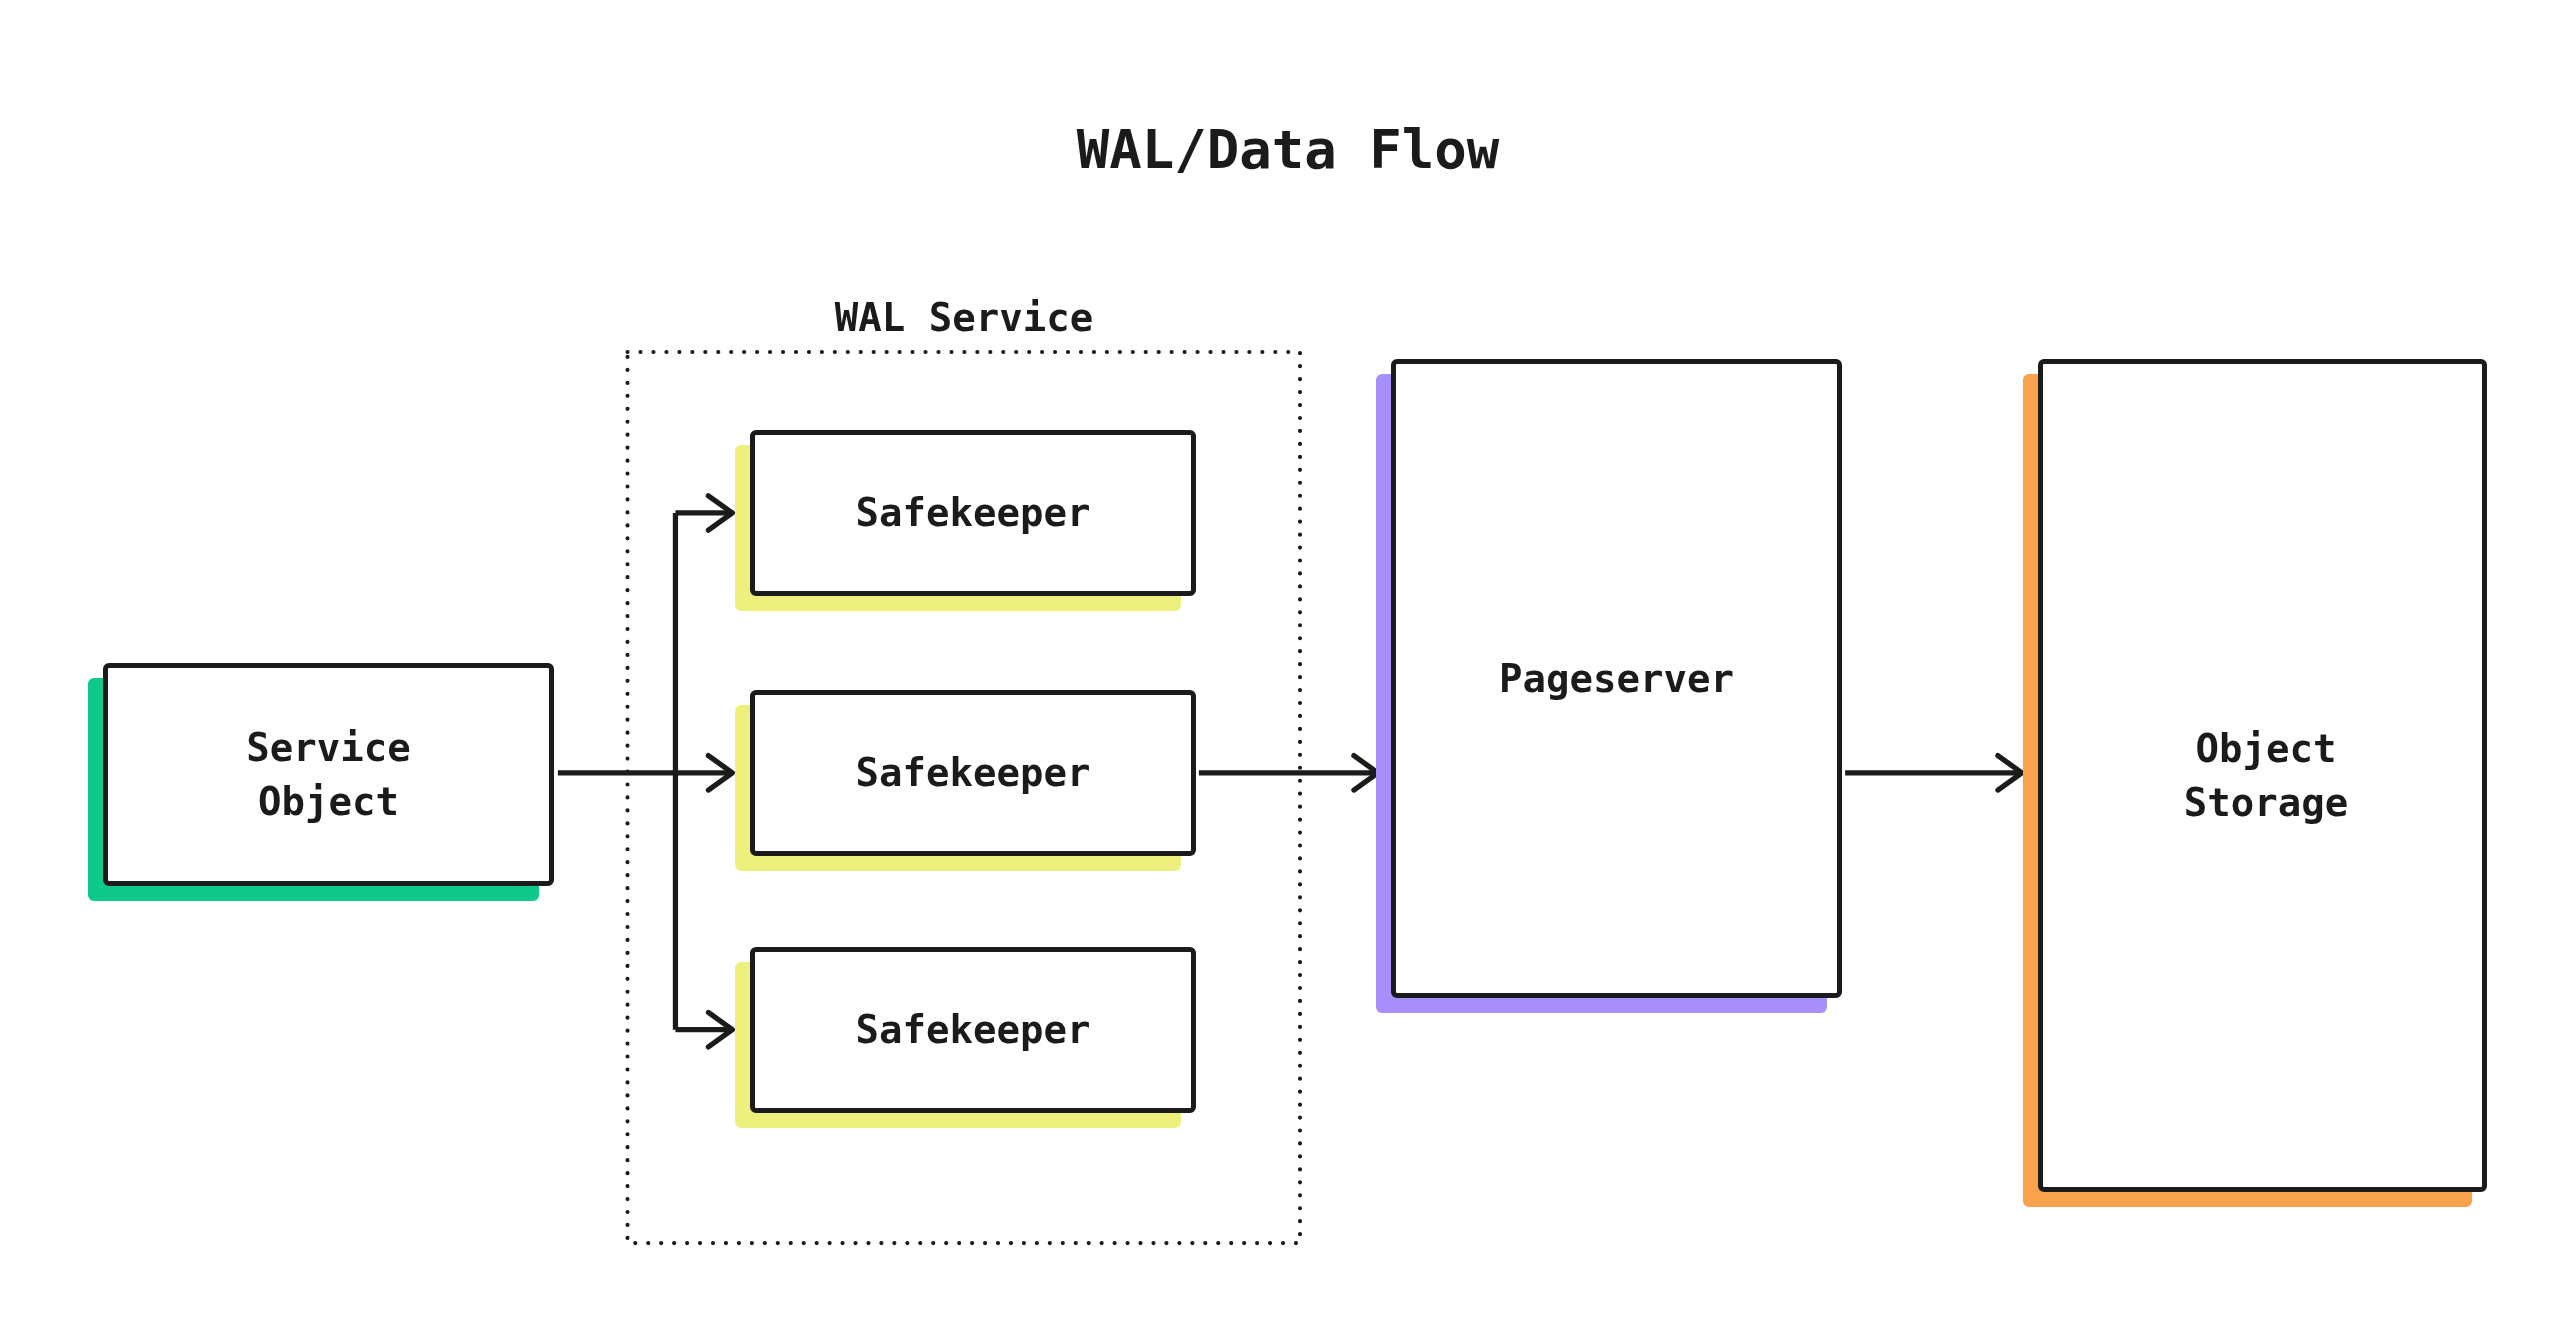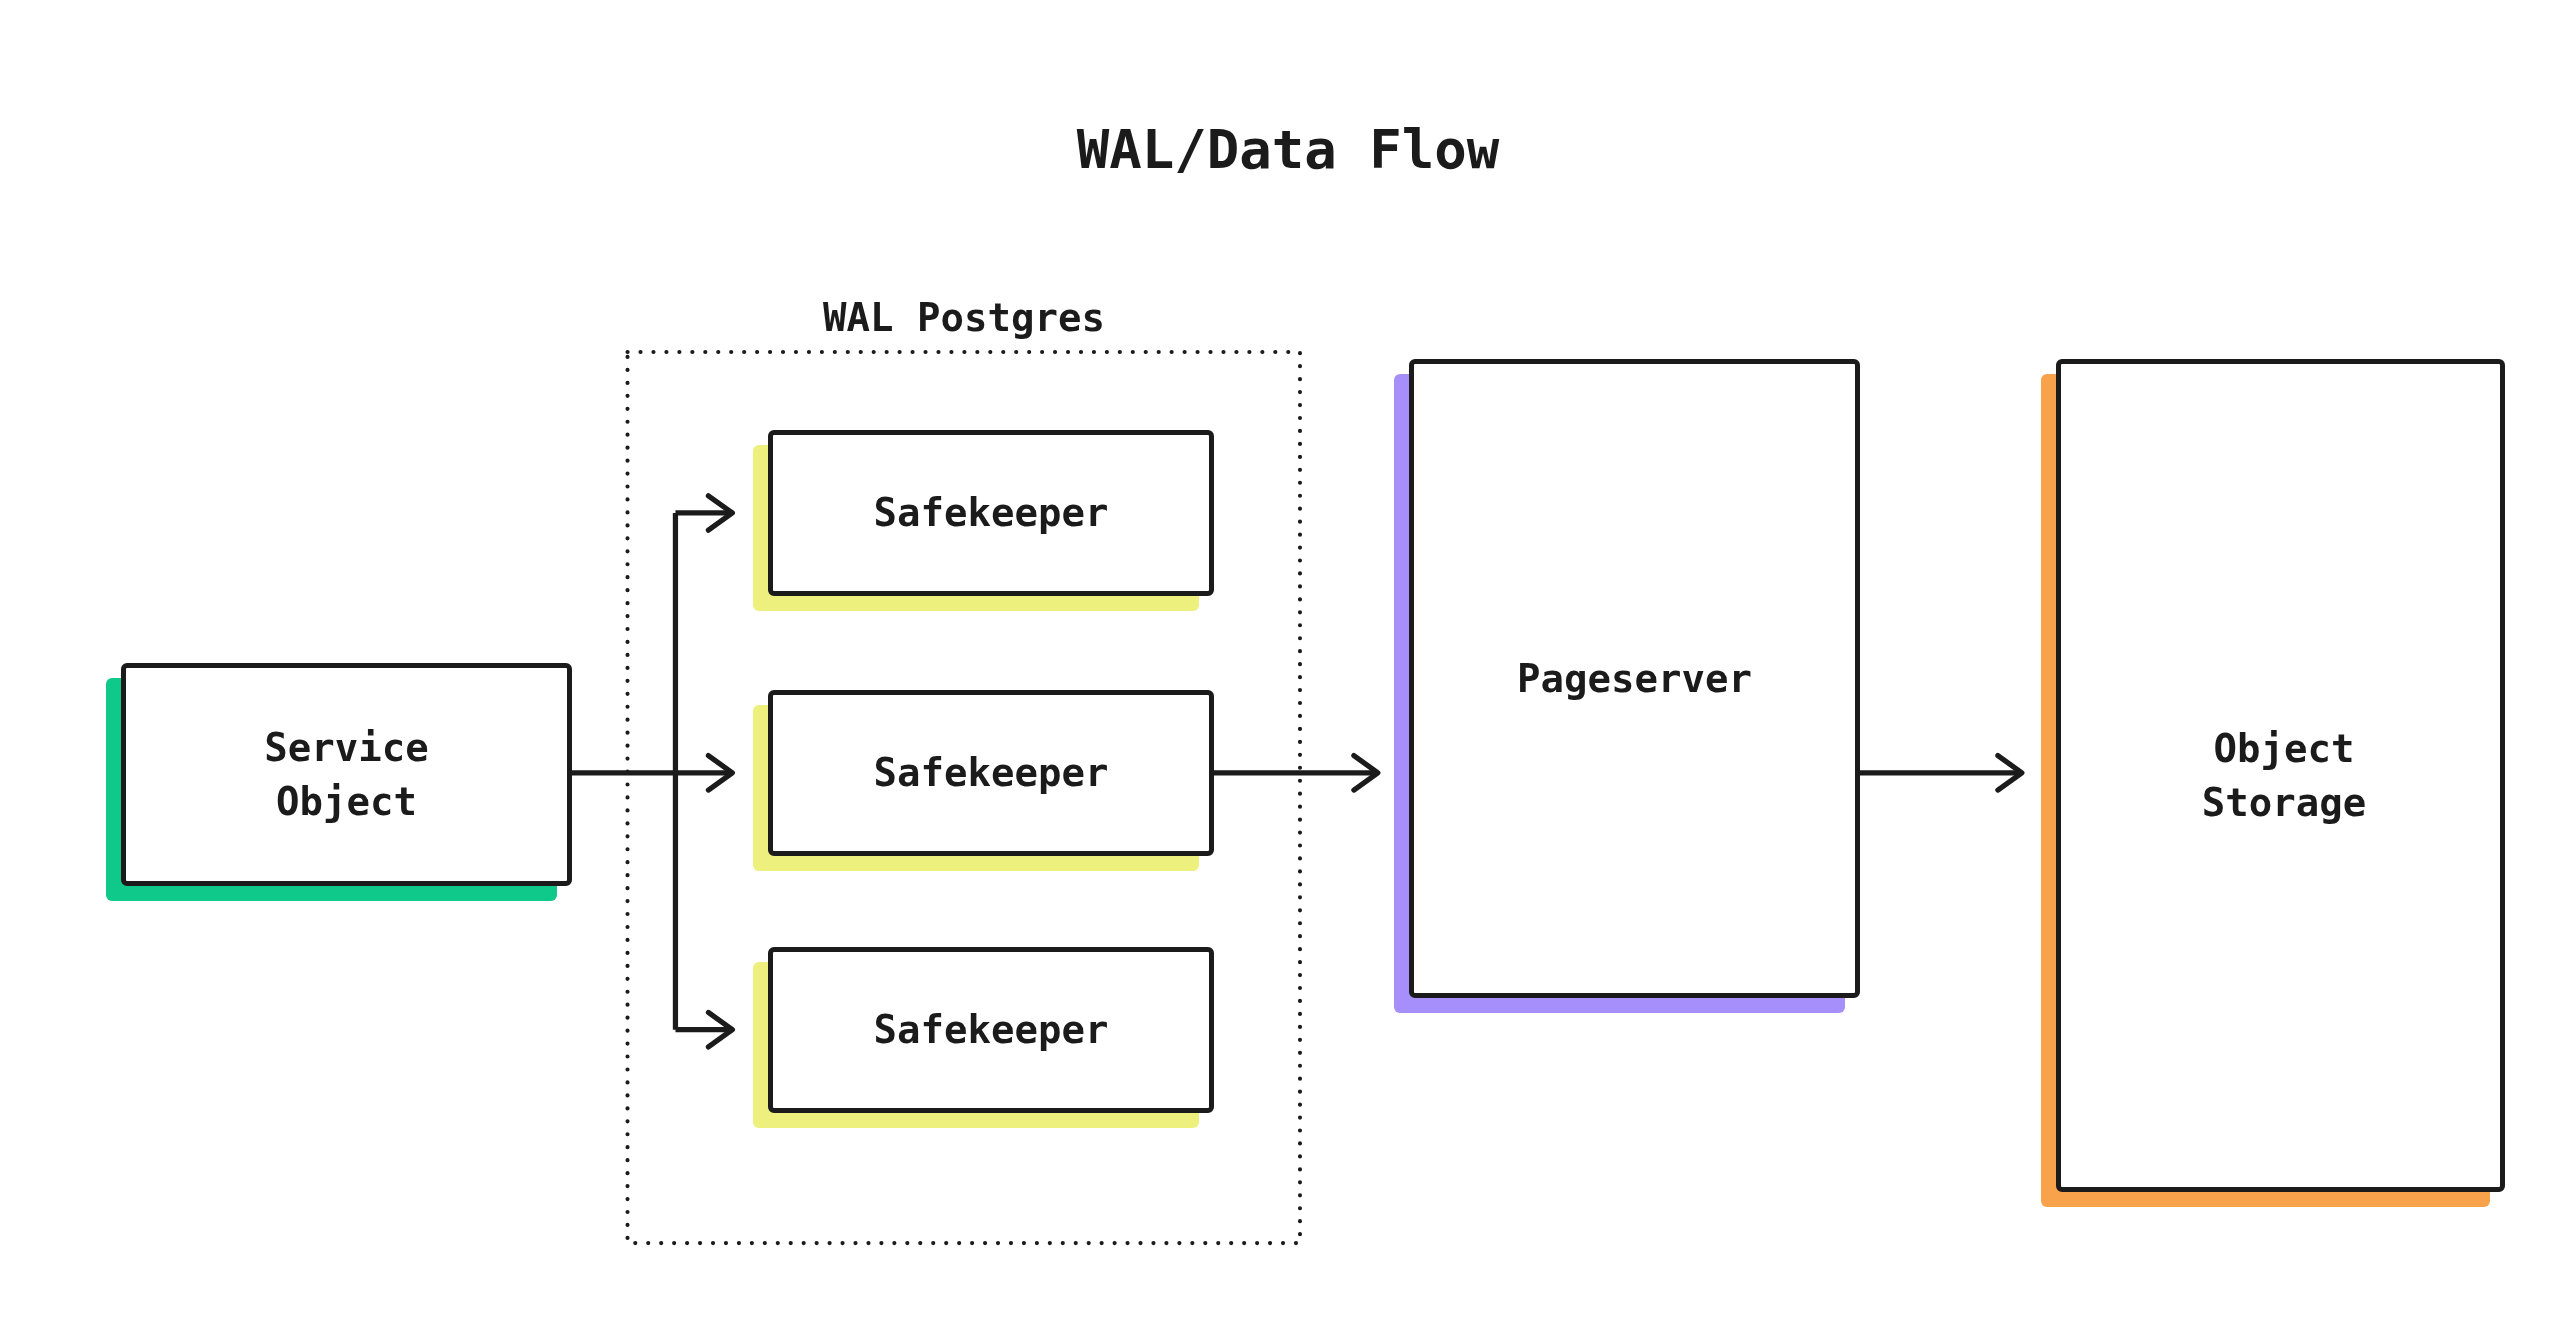--- a/index.html
+++ b/index.html
@@ -34,21 +34,20 @@
   .node{
     position:absolute;
     box-sizing:border-box;
     background:#ffffff;
     border:5.2px solid var(--ink);
     border-radius:6px;
     display:flex;flex-direction:column;
     align-items:center;justify-content:center;
     font-size:39px;font-weight:bold;line-height:1.38;
     text-align:center;
-    margin-left:18px;
   }
   .node-postgres{left:103px;top:663px;width:451px;height:223px;box-shadow:-15px 15px 0 var(--green);}
   .node-safekeeper-1{left:750px;top:430px;width:446px;height:166px;box-shadow:-15px 15px 0 var(--yellow);}
   .node-safekeeper-2{left:750px;top:690px;width:446px;height:166px;box-shadow:-15px 15px 0 var(--yellow);}
   .node-safekeeper-3{left:750px;top:947px;width:446px;height:166px;box-shadow:-15px 15px 0 var(--yellow);}
   .node-pageserver{left:1391px;top:359px;width:451px;height:639px;box-shadow:-15px 15px 0 var(--purple);}
   .node-object{left:2038px;top:359px;width:449px;height:833px;box-shadow:-15px 15px 0 var(--orange);padding-left:7px;}
   .wire{stroke:var(--ink);stroke-width:7;fill:none;}
   .head{stroke:var(--ink);stroke-width:7;fill:none;stroke-linecap:round;stroke-linejoin:round;}
   .dotted{
@@ -56,21 +55,21 @@
     stroke-dasharray:0.1 17.2;stroke-linecap:round;
   }
 </style>
 </head>
 <body>
 
 <div id="canvas">
 
   <div class="title">WAL/Data Flow</div>
 
-  <div class="group-label">WAL Postgres</div>
+  <div class="group-label">WAL Service</div>
 
   <svg class="wires" width="2576" height="1327" viewBox="0 0 3440 1772">
 
     <rect class="dotted" x="838" y="470" width="898" height="1190"></rect>
 
     <path class="wire" d="M745 1032 H974"></path>
 
     <path class="wire" d="M902 685 V1375"></path>
     <path class="wire" d="M902 685 H974"></path>
     <path class="wire" d="M902 1375 H974"></path>

